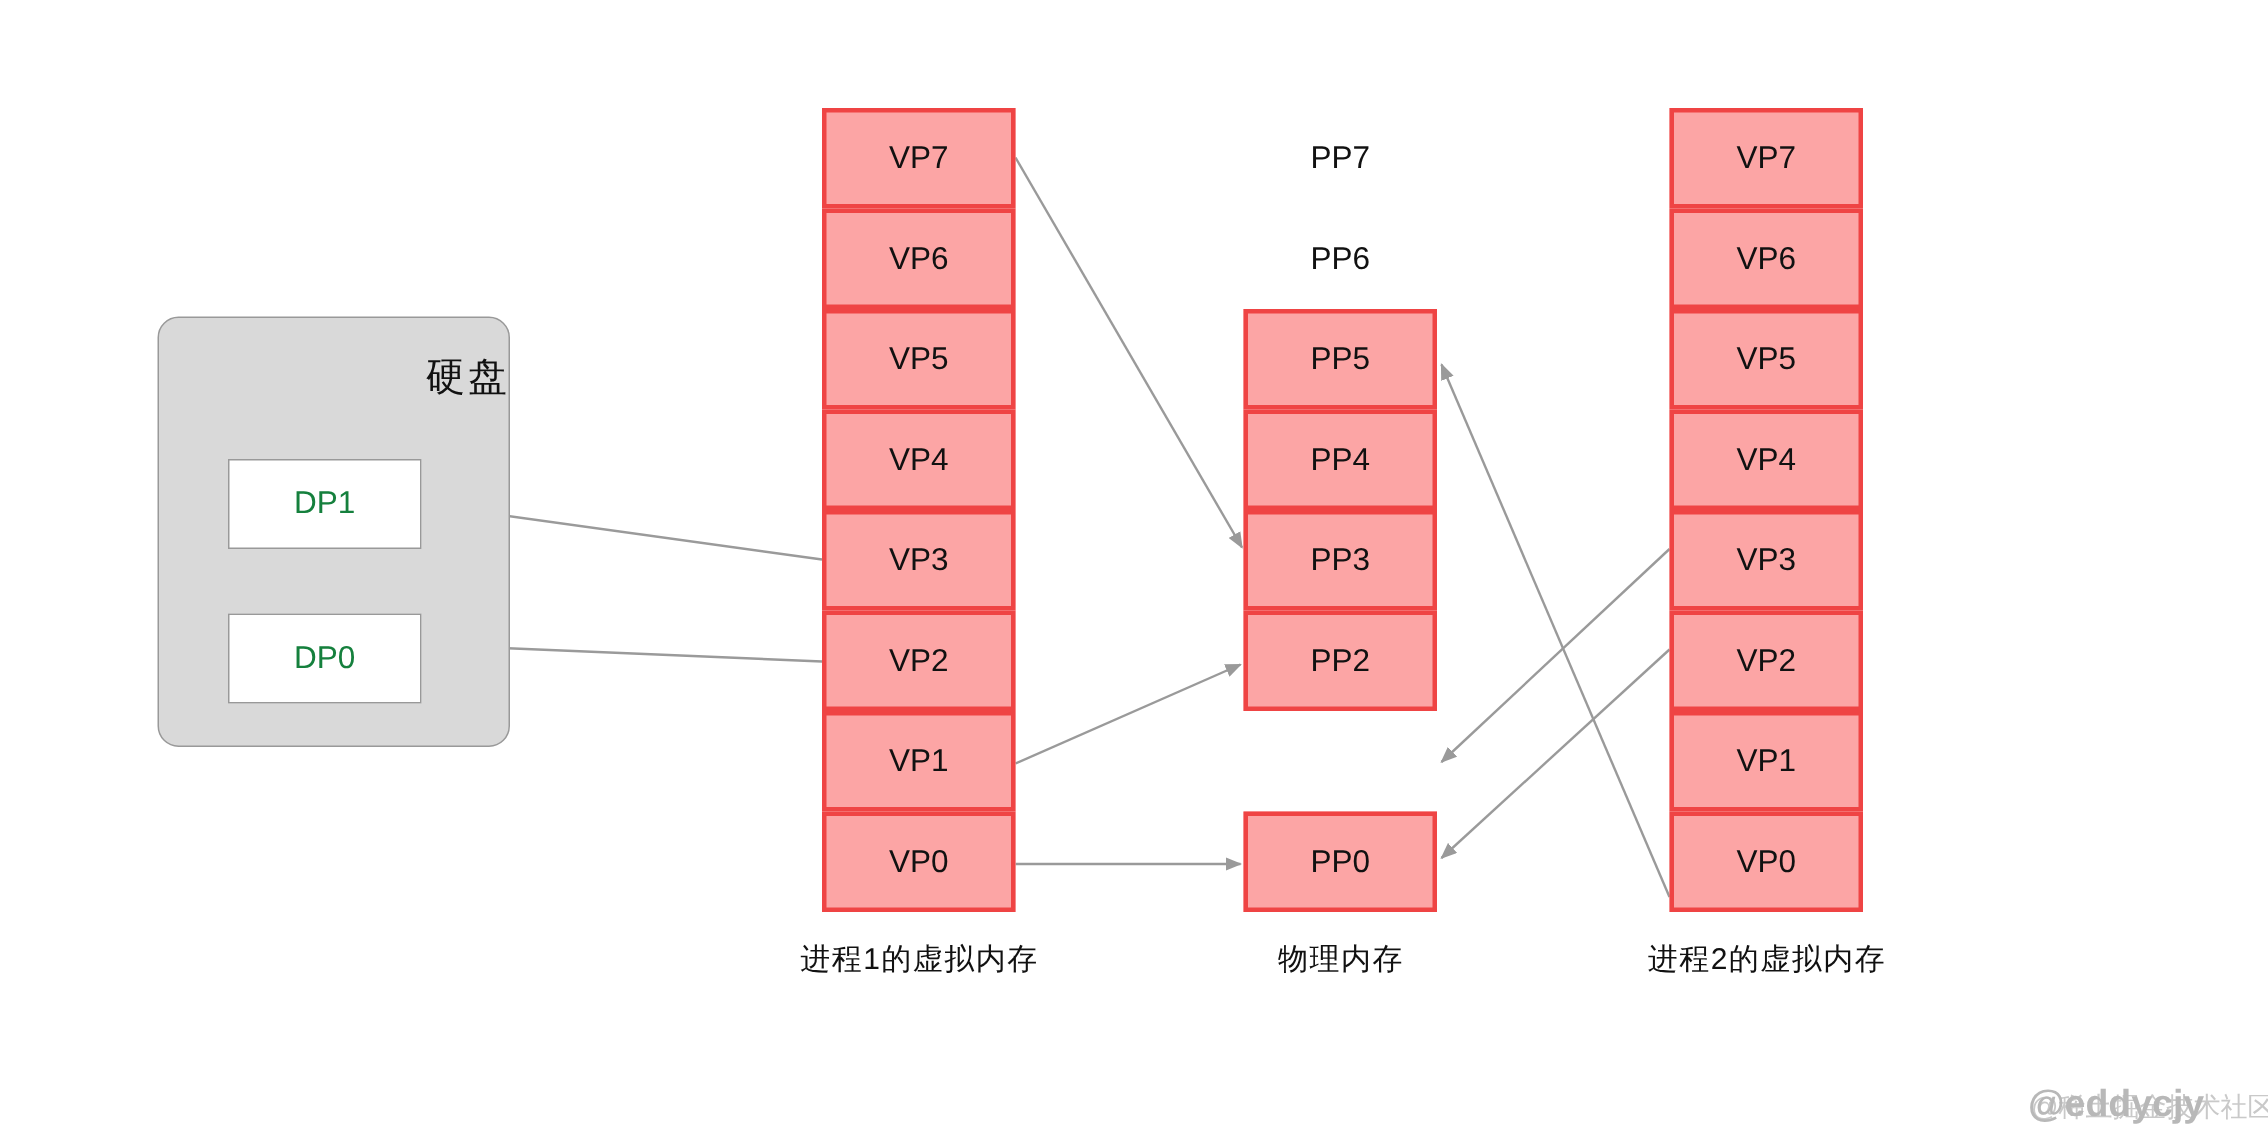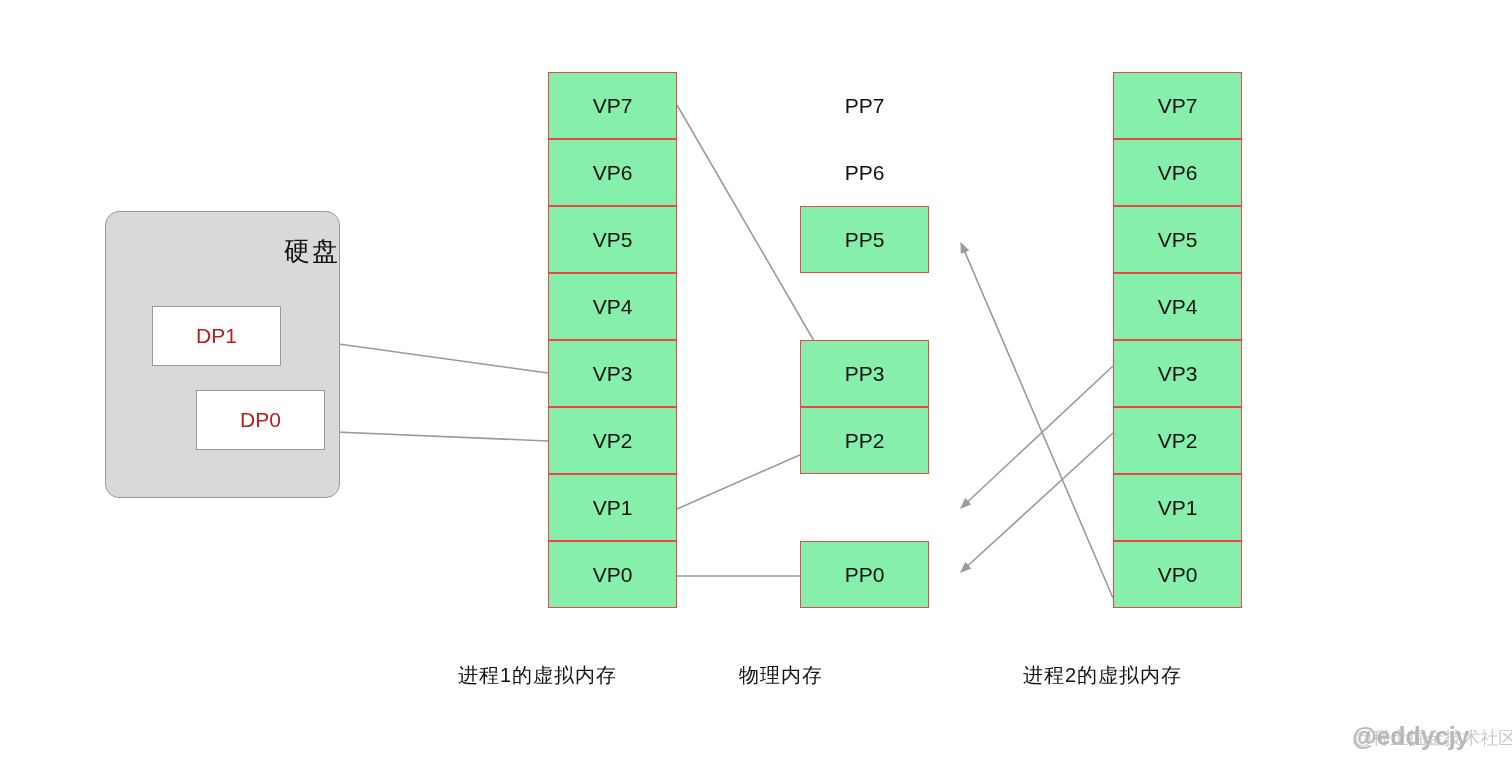--- a/index.html
+++ b/index.html
@@ -49,61 +49,62 @@
     left: 152px;
     width: 129px;
     height: 60px;
     background: #ffffff;
     border: 1px solid #999999;
     box-sizing: border-box;
     display: flex;
     align-items: center;
     justify-content: center;
     font-size: 21px;
-    color: #b91c1c;
+    color: #15803d;
   }
   .dp-cell.dp1 { top: 306px; }
-  .dp-cell.dp0 { top: 390px; margin-left: 44px; }
+  .dp-cell.dp0 { top: 409px; }
 
   
   .col {
     position: absolute;
     width: 129px;
     box-sizing: border-box;
   }
   .cell {
     position: absolute;
     left: 0;
     width: 129px;
     height: 67px;
-    background: #86efac;
-    border: 1px solid #ef4444;
+    background: #fca5a5;
+    border: 3px solid #ef4444;
     box-sizing: border-box;
     display: flex;
     align-items: center;
     justify-content: center;
     font-size: 21px;
     color: #111111;
   }
   .cell.ghost {
     border: none;
     background: transparent;
   }
 
   
   #col-vm1 { left: 548px; top: 72px;  height: 536px; }
-  #col-pm  { left: 800px; top: 72px;  height: 536px; }
+  #col-pm  { left: 829px; top: 72px;  height: 536px; }
   #col-vm2 { left: 1113px; top: 72px; height: 536px; }
 
   
   .caption {
     position: absolute;
-    top: 662px;
+    top: 626px;
     font-size: 20px;
     color: #111111;
+    text-align: center;
     letter-spacing: 1px;
     white-space: nowrap;
   }
   #cap-vm1 { left: 458px; width: 310px; }
   #cap-pm  { left: 739px; width: 310px; }
   #cap-vm2 { left: 1023px; width: 310px; }
 
   
   .wm {
     position: absolute;
@@ -164,20 +165,21 @@
   <div class="cell" style="top:268px">VP3</div>
   <div class="cell" style="top:335px">VP2</div>
   <div class="cell" style="top:402px">VP1</div>
   <div class="cell" style="top:469px">VP0</div>
 </div>
 
 <div class="col" id="col-pm">
   <div class="cell ghost" style="top:0px">PP7</div>
   <div class="cell ghost" style="top:67px">PP6</div>
   <div class="cell" style="top:134px">PP5</div>
+  <div class="cell" style="top:201px">PP4</div>
   <div class="cell" style="top:268px">PP3</div>
   <div class="cell" style="top:335px">PP2</div>
   <div class="cell" style="top:469px">PP0</div>
 </div>
 
 <div class="col" id="col-vm2">
   <div class="cell" style="top:0px">VP7</div>
   <div class="cell" style="top:67px">VP6</div>
   <div class="cell" style="top:134px">VP5</div>
   <div class="cell" style="top:201px">VP4</div>

